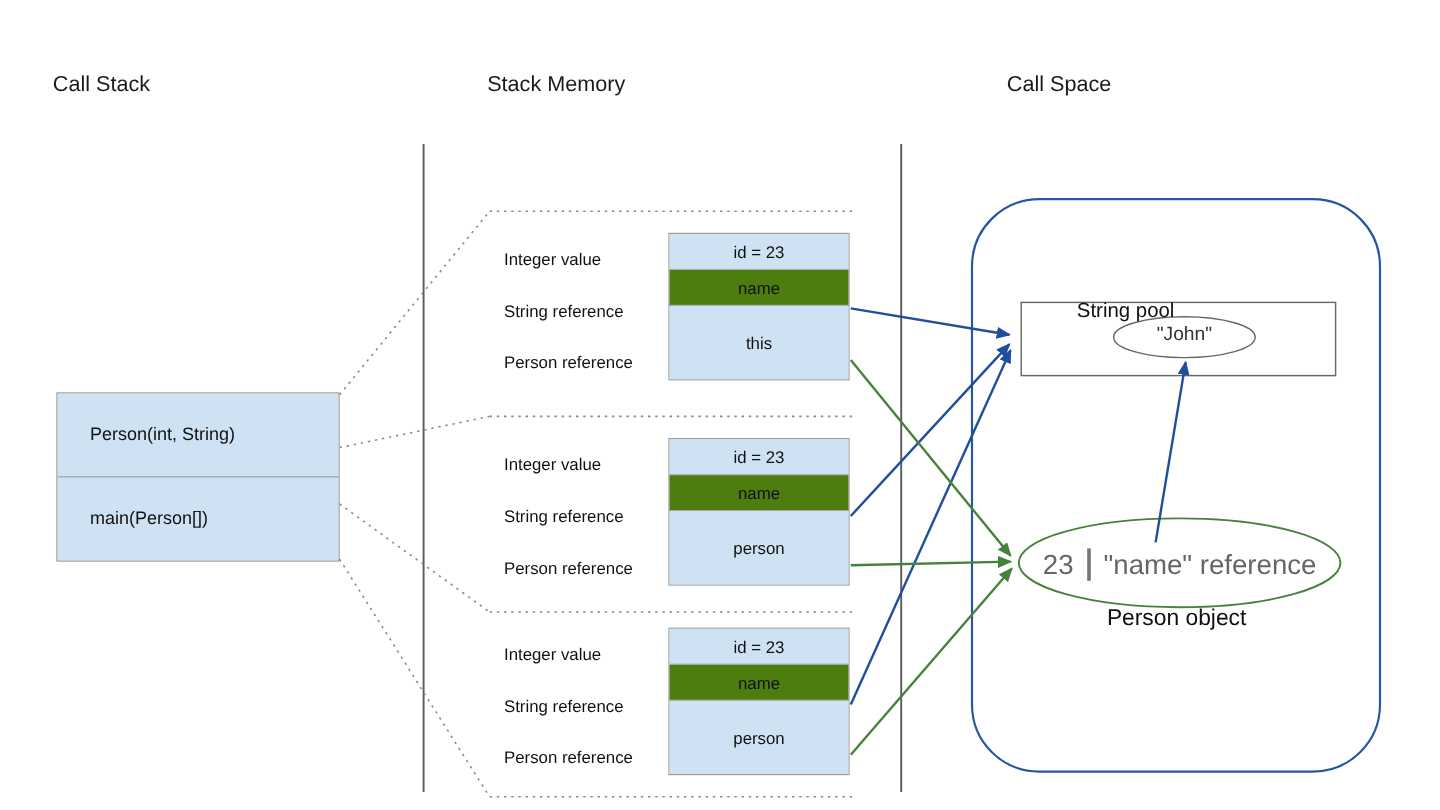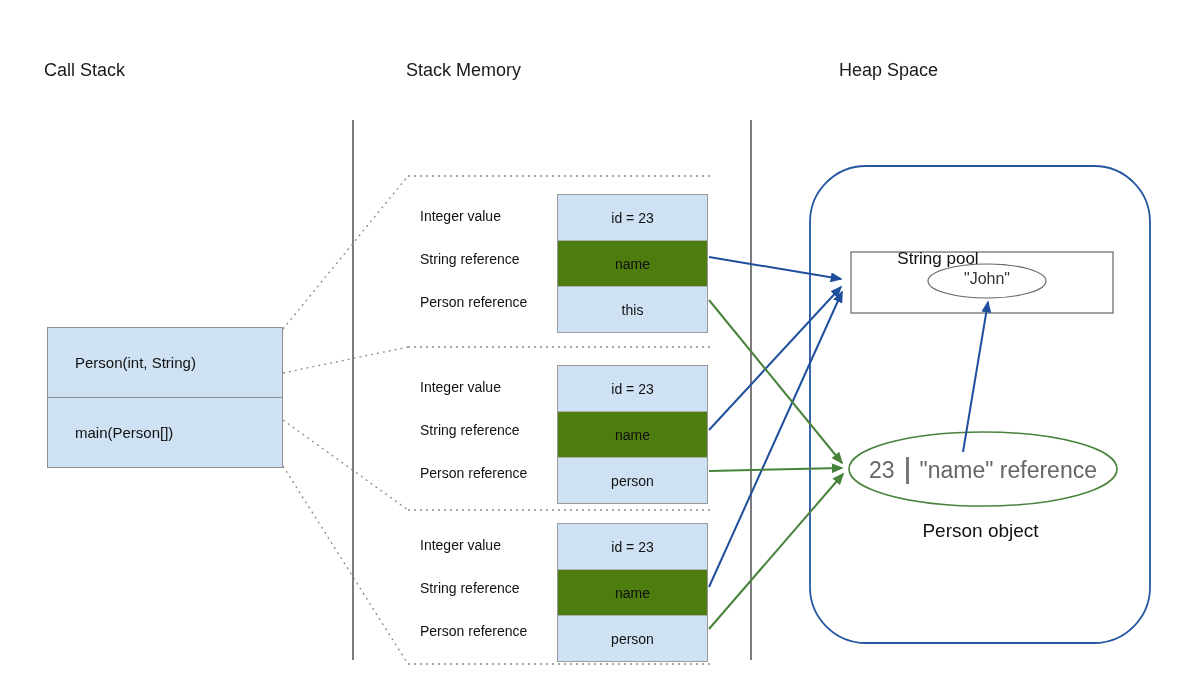--- a/index.html
+++ b/index.html
@@ -23,37 +23,37 @@
   .bg-blue{background:#cfe2f3;}
   .bg-white{background:#4d7c0f;}
 
   
   .frame-labels{position:absolute;left:420px;width:135px;}
   .frame-values{
     position:absolute;left:557px;width:151px;border:1px solid #9a9a9a;box-sizing:border-box;
   }
   .lbl-row{height:43px;display:flex;align-items:center;font-size:14px;white-space:nowrap;}
   .val-row{
-    height:46px;display:flex;align-items:center;justify-content:center;
+    height:30px;display:flex;align-items:center;justify-content:center;
     font-size:14px;border-bottom:1px solid #adadad;box-sizing:border-box;white-space:nowrap;
   }
-  .val-row:last-child{border-bottom:none;height:45px;}
+  .val-row:last-child{border-bottom:none;height:61px;}
 
   
   .heap-text{position:absolute;text-align:center;white-space:nowrap;}
   #string-pool-label{left:878px;top:221px;width:120px;font-size:17px;margin-top:28px;}
   #john-label{left:927px;top:270px;width:120px;font-size:16px;color:#333;}
   #person-value{
     left:849px;top:451px;width:268px;height:38px;display:flex;align-items:center;
     justify-content:center;font-size:23px;color:#666;
   }
   #person-value .sep{
     display:inline-block;width:3px;height:27px;background:#777;margin:0 11px;
   }
-  #person-object-label{left:878px;top:520px;width:205px;font-size:19px;color:#111;}
+  #person-object-label{left:878px;top:505px;width:205px;font-size:19px;color:#111;}
 </style>
 </head>
 <body>
 
 <div id="stage">
 
   <svg class="layer">
     <defs>
       <marker id="arrow-blue" markerWidth="6" markerHeight="5" refX="5.2" refY="2.5" orient="auto" markerUnits="strokeWidth">
         <path d="M0,0 L6,2.5 L0,5 Z" fill="#1f4f9c"></path>
@@ -94,21 +94,21 @@
 
     <g stroke-width="2" fill="none">
       <line x1="709" y1="300" x2="842" y2="463" marker-end="url(#arrow-green)" stroke="#47823a"></line>
       <line x1="709" y1="471" x2="842" y2="468" marker-end="url(#arrow-green)" stroke="#47823a"></line>
       <line x1="709" y1="629" x2="843" y2="474" marker-end="url(#arrow-green)" stroke="#47823a"></line>
     </g>
   </svg>
 
   <div class="title" style="left:44px;top:60px;">Call Stack</div>
   <div class="title" style="left:406px;top:60px;">Stack Memory</div>
-  <div class="title" style="left:839px;top:60px;">Heap Space</div>
+  <div class="title" style="left:839px;top:60px;">Call Space</div>
 
   <div class="callstack">
     <div class="cs-row bg-blue">Person(int, String)</div>
     <div class="cs-row bg-blue">main(Person[])</div>
   </div>
 
   <div class="frame-labels" style="top:194px;">
     <div class="lbl-row">Integer value</div>
     <div class="lbl-row">String reference</div>
     <div class="lbl-row">Person reference</div>

